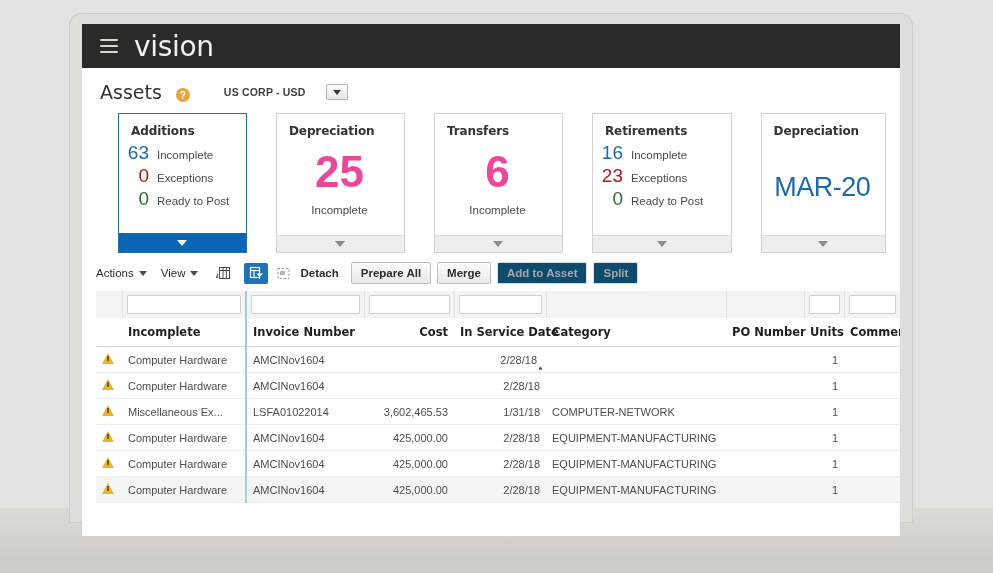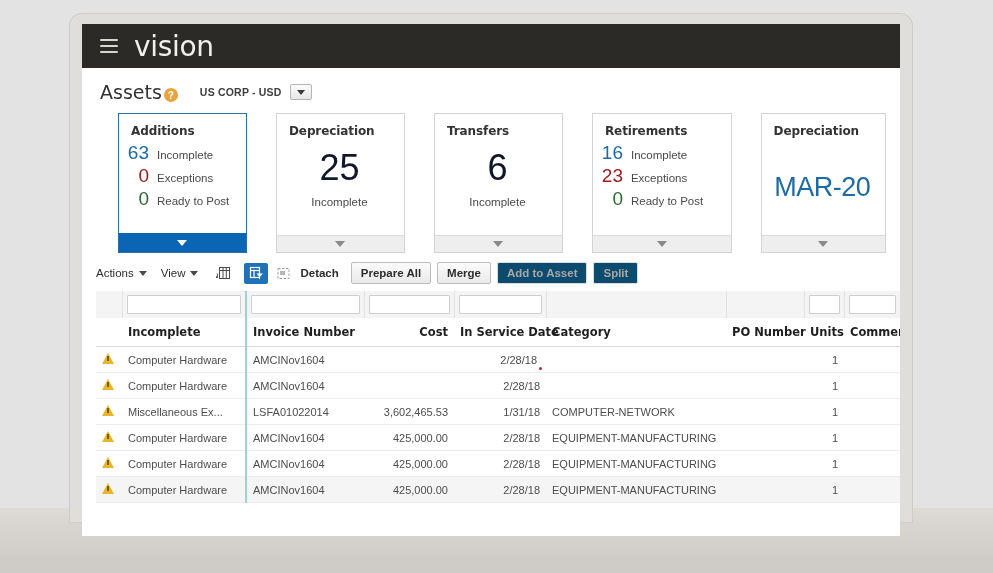--- a/index.html
+++ b/index.html
@@ -68,20 +68,21 @@
     font-weight:400;
     letter-spacing:-0.3px;
     font-family:"DejaVu Sans", sans-serif;
   }
 
   
   #page-title-row {
     display:flex; align-items:center;
     padding:13px 0 8px 18px;
     background:#fff;
+    gap:12px;
   }
   #page-title {
     font-size:19px; color:#333;
     font-family:"DejaVu Sans", sans-serif;
     font-weight:400;
   }
   #help-icon {
     width:14px; height:14px; border-radius:50%;
     background:#e8a33d;
     color:#fff; font-size:10px; font-weight:bold;
@@ -137,21 +138,21 @@
   .stat-num {
     width:30px; text-align:right;
     font-size:19px;
     font-family:"Liberation Sans", sans-serif;
     font-weight:400;
     padding-right:8px;
   }
   .stat-lbl { font-size:11.5px; color:#4a4a4a; }
   .big-wrap { text-align:center; padding-top:6px; }
   .big-num {
-    font-size:36px; color:#0f172a; font-weight:400;
+    font-size:44px; color:#ec4899; font-weight:700;
     font-family:"Liberation Sans", sans-serif;
     line-height:1.1;
   }
   .big-lbl { font-size:11.5px; color:#4a4a4a; margin-top:8px; }
   .big-period {
     font-size:27px; color:#1d6aa8; font-weight:400;
     font-family:"Liberation Sans", sans-serif;
     padding-top:24px;
     letter-spacing:-0.5px;
   }

